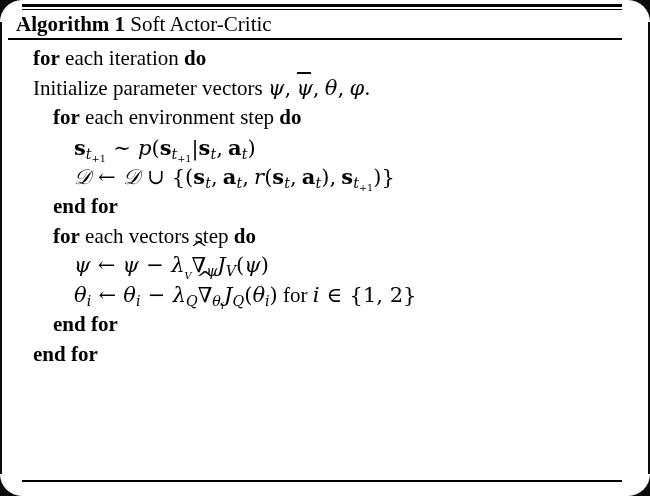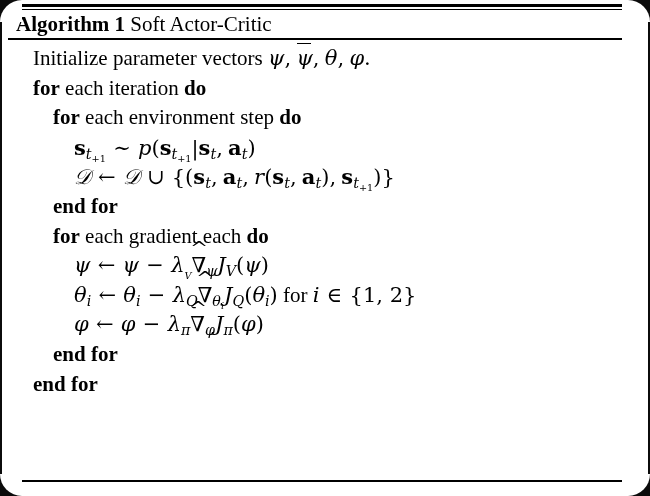--- a/index.html
+++ b/index.html
@@ -202,40 +202,39 @@
 
     <div class="rule rule-top"></div>
     <div class="rule rule-top-thin"></div>
 
     <div class="algo-title"><span class="kw">Algorithm 1</span> <span>Soft Actor-Critic</span></div>
 
     <div class="rule rule-mid"></div>
 
     <div class="lines">
 
+      <div class="line ind0"><span class="kw">for</span> <span>each iteration</span> <span class="kw">do</span></div>
+
       <div class="line ind0"><span class="roman-for">Initialize parameter vectors</span> <span class="m">ψ</span><span class="mup">,</span> <span class="m bar-over">ψ</span><span class="mup">,</span> <span class="m">θ</span><span class="mup">,</span> <span class="m">φ</span><span class="mup">.</span></div>
 
-      <div class="line ind0"><span class="kw">for</span> <span>each iteration</span> <span class="kw">do</span></div>
-
       <div class="line ind1"><span class="kw">for</span> <span>each environment step</span> <span class="kw">do</span></div>
 
 
       <div class="line ind2"><span class="bm">s</span><span class="sub">t<span class="subup">+1</span></span> <span class="op">∼</span> <span class="m">p</span><span class="paren">(</span><span class="bm">s</span><span class="sub">t<span class="subup">+1</span></span><span class="paren">|</span><span class="bm">s</span><span class="sub">t</span><span class="paren">,</span> <span class="bm">a</span><span class="sub">t</span><span class="paren">)</span></div>
 
       <div class="line ind2"><span class="m">𝒟</span> <span class="op">←</span> <span class="m">𝒟</span> <span class="op">∪</span> <span class="paren">{(</span><span class="bm">s</span><span class="sub">t</span><span class="paren">,</span> <span class="bm">a</span><span class="sub">t</span><span class="paren">,</span> <span class="m">r</span><span class="paren">(</span><span class="bm">s</span><span class="sub">t</span><span class="paren">,</span> <span class="bm">a</span><span class="sub">t</span><span class="paren">),</span> <span class="bm">s</span><span class="sub">t<span class="subup">+1</span></span><span class="paren">)}</span></div>
 
       <div class="line ind1"><span class="kw">end for</span></div>
 
-      <div class="line ind1"><span class="kw">for</span> <span>each gradient each</span> <span class="kw">do</span></div>
+      <div class="line ind1"><span class="kw">for</span> <span>each vectors step</span> <span class="kw">do</span></div>
 
       <div class="line ind2"><span class="m">ψ</span> <span class="op">←</span> <span class="m">ψ</span> <span class="op">−</span> <span class="m">λ</span><span class="sub"><span class="subup" style="font-style:italic">V</span></span><span class="hat-nabla">∇</span><span class="sub">ψ</span><span class="m">J</span><span class="sub">V</span><span class="paren">(</span><span class="m">ψ</span><span class="paren">)</span></div>
 
       <div class="line ind2"><span class="m">θ</span><span class="sub">i</span> <span class="op">←</span> <span class="m">θ</span><span class="sub">i</span> <span class="op">−</span> <span class="m">λ</span><span class="sub">Q</span><span class="hat-nabla">∇</span><span class="sub">θ<span class="sub">i</span></span><span class="m">J</span><span class="sub">Q</span><span class="paren">(</span><span class="m">θ</span><span class="sub">i</span><span class="paren">)</span> <span class="roman-for">for</span> <span class="m">i</span> <span class="op">∈</span> <span class="paren">{1, 2}</span></div>
 
-      <div class="line ind2"><span class="m">φ</span> <span class="op">←</span> <span class="m">φ</span> <span class="op">−</span> <span class="m">λ</span><span class="sub">π</span><span class="hat-nabla">∇</span><span class="sub">φ</span><span class="m">J</span><span class="sub">π</span><span class="paren">(</span><span class="m">φ</span><span class="paren">)</span></div>
 
 
       <div class="line ind1"><span class="kw">end for</span></div>
 
       <div class="line ind0"><span class="kw">end for</span></div>
 
     </div>
 
     <div class="rule rule-bottom"></div>
   </div>

